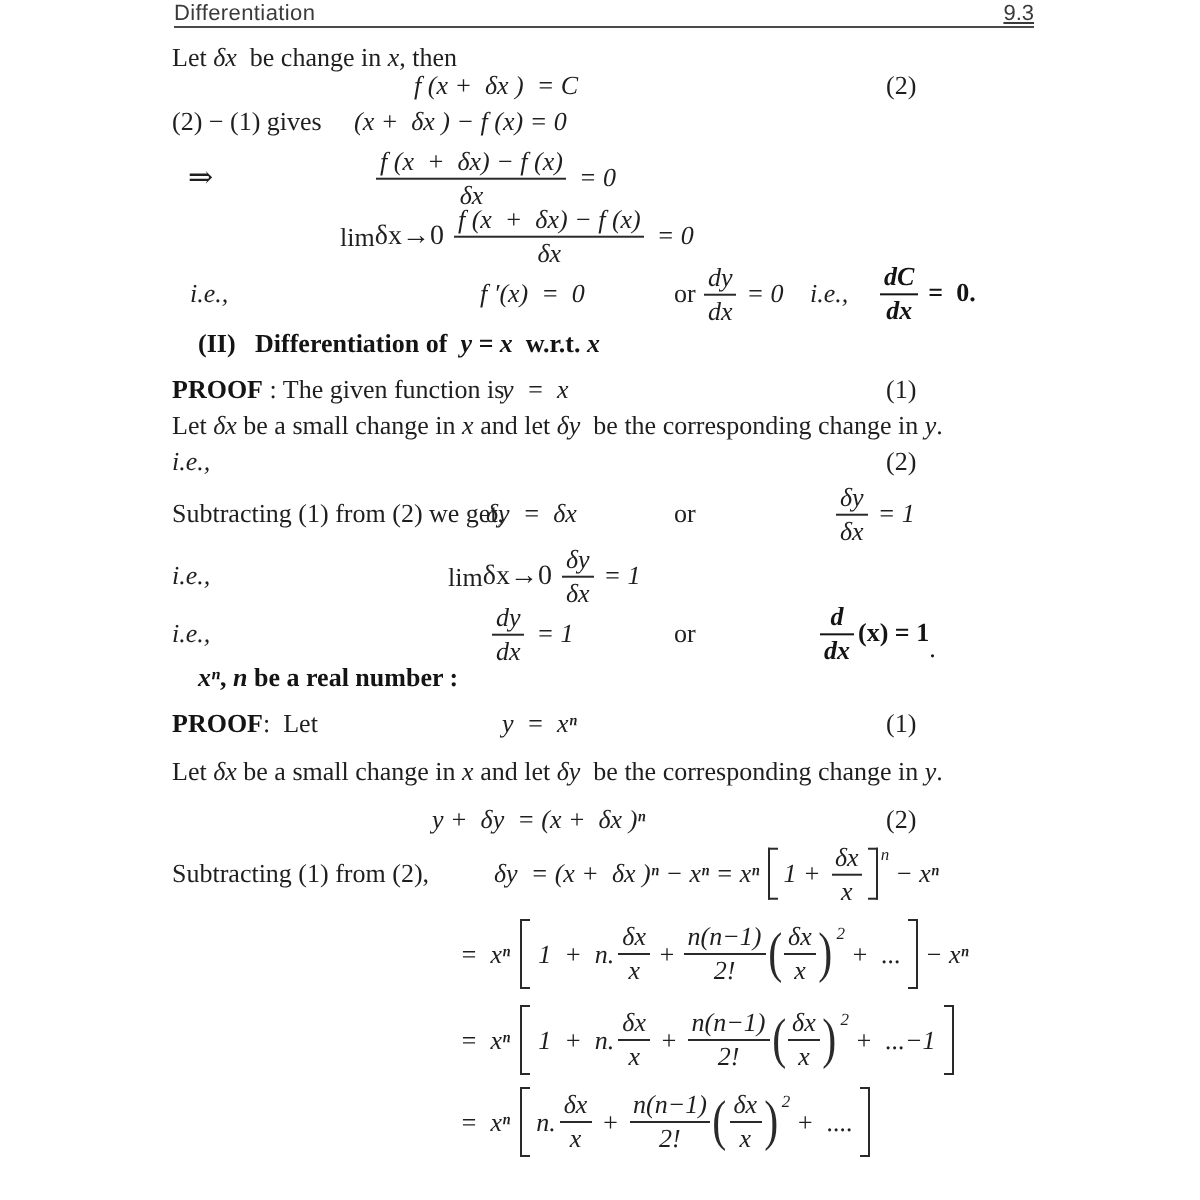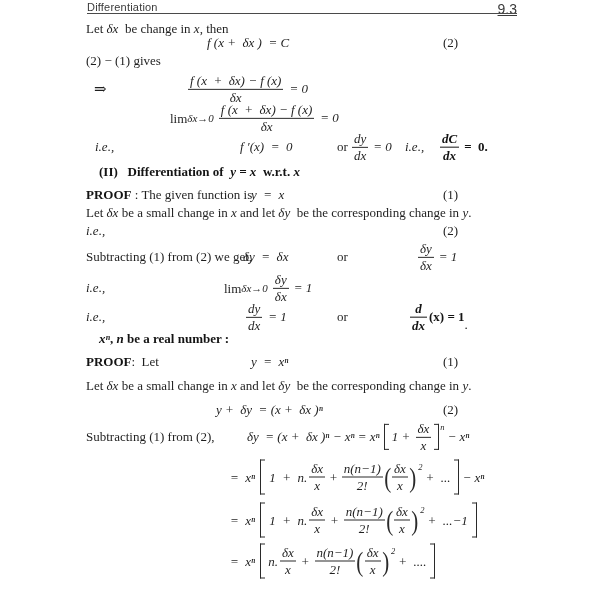--- a/index.html
+++ b/index.html
@@ -5,33 +5,33 @@
   html,body { margin:0; padding:0; }
   .page {
     position:relative; width:600px; height:580px;
     background:#ffffff; color:#1f1f1f;
     font-family:"Liberation Serif","DejaVu Serif",serif;
     font-size:13px; overflow:hidden;
   }
   .txt { position:absolute; white-space:pre; }
   .pos { position:absolute; transform:translateY(-50%); display:inline-flex; align-items:center; white-space:pre; }
   .hdr-title { font-family:"Liberation Sans","DejaVu Sans",sans-serif; font-size:11px; color:#3a3a3a; letter-spacing:.2px; }
-  .hdr-page  { font-family:"Liberation Sans","DejaVu Sans",sans-serif; font-size:14px; color:#3a3a3a;text-decoration:underline; }
+  .hdr-page  { font-family:"Liberation Sans","DejaVu Sans",sans-serif; font-size:11px; color:#3a3a3a;text-decoration:underline; }
   .hdr-rule  { position:absolute; left:87px; top:13px; width:430px; height:0; border-top:1.6px solid #4a4a4a; }
   .rom  { font-style:normal; }
   .var  { font-style:italic; }
   .math { font-style:italic; }
   .bold { font-weight:700; color:#141414; }
   .big  { font-size:15px; }
   .frac { display:inline-flex; flex-direction:column; align-items:center; line-height:1.05; font-style:italic; }
   .frac .bar { align-self:stretch; height:1px; background:#2a2a2a; margin:1px 0; }
   .frac .num, .frac .den { padding:0 2px; white-space:pre; }
   .bold .frac .bar, .frac.boldf .bar { height:1.4px; background:#141414; }
   .lim { display:inline-flex; flex-direction:row; align-items:center; line-height:1; margin-right:5px; }
-  .limsub { font-size:11px; font-style:italic; margin-top:1px; }
+  .limsub { font-size:14px; margin-top:1px; }
   .lbr,.rbr { display:inline-block; width:5px; box-sizing:border-box; }
   .lbr { border-left:1.3px solid #2a2a2a; border-top:1.3px solid #2a2a2a; border-bottom:1.3px solid #2a2a2a; }
   .rbr { border-right:1.3px solid #2a2a2a; border-top:1.3px solid #2a2a2a; border-bottom:1.3px solid #2a2a2a; }
   .h24 { height:26px; } .h34 { height:35px; }
   .bigparen { font-size:28px; font-weight:400; font-style:normal; line-height:.85; display:inline-block; transform:scaleX(.75); color:#2a2a2a; }
   .sup { font-size:8.5px; font-style:italic; align-self:flex-start; margin-top:0; margin-left:1px; }
   .supb { font-size:8.5px; font-style:italic; align-self:flex-start; margin-top:2px; margin-left:1px; }
   .ml2{margin-left:2px;} .ml3{margin-left:3px;} .ml4{margin-left:4px;} .ml5{margin-left:5px;} .ml6{margin-left:6px;}
 </style>
 </head>
@@ -42,20 +42,21 @@
   <span class="txt hdr-title" style="left:87px; top:1px">Differentiation</span>
   <span class="txt hdr-page" style="right:83px; top:1px">9.3</span>
   <div class="hdr-rule"></div>
 
   <span class="pos" style="left:86px; top:29px"><span class="rom">Let </span><span class="var">δx</span><span class="rom">  be change in </span><span class="var">x</span><span class="rom">, then</span></span>
 
   <span class="pos math" style="left:207px; top:43px">f (x +  δx )  = C</span>
   <span class="pos rom" style="left:443px; top:43px">(2)</span>
 
   <span class="pos rom" style="left:86px; top:61px">(2) − (1) gives</span>
+  <span class="pos math" style="left:177px; top:61px">(x +  δx ) − f (x) = 0</span>
 
   <span class="pos big" style="left:94px; top:89px">⇒</span>
   <span class="pos" style="left:188px; top:89px">
     <span class="frac"><span class="num">f (x  +  δx) − f (x)</span><span class="bar"></span><span class="den">δx</span></span>
     <span class="math ml6">= 0</span>
   </span>
 
   <span class="pos" style="left:170px; top:118px">
     <span class="lim"><span class="rom">lim</span><span class="limsub">δx→0</span></span>
     <span class="frac"><span class="num">f (x  +  δx) − f (x)</span><span class="bar"></span><span class="den">δx</span></span>

